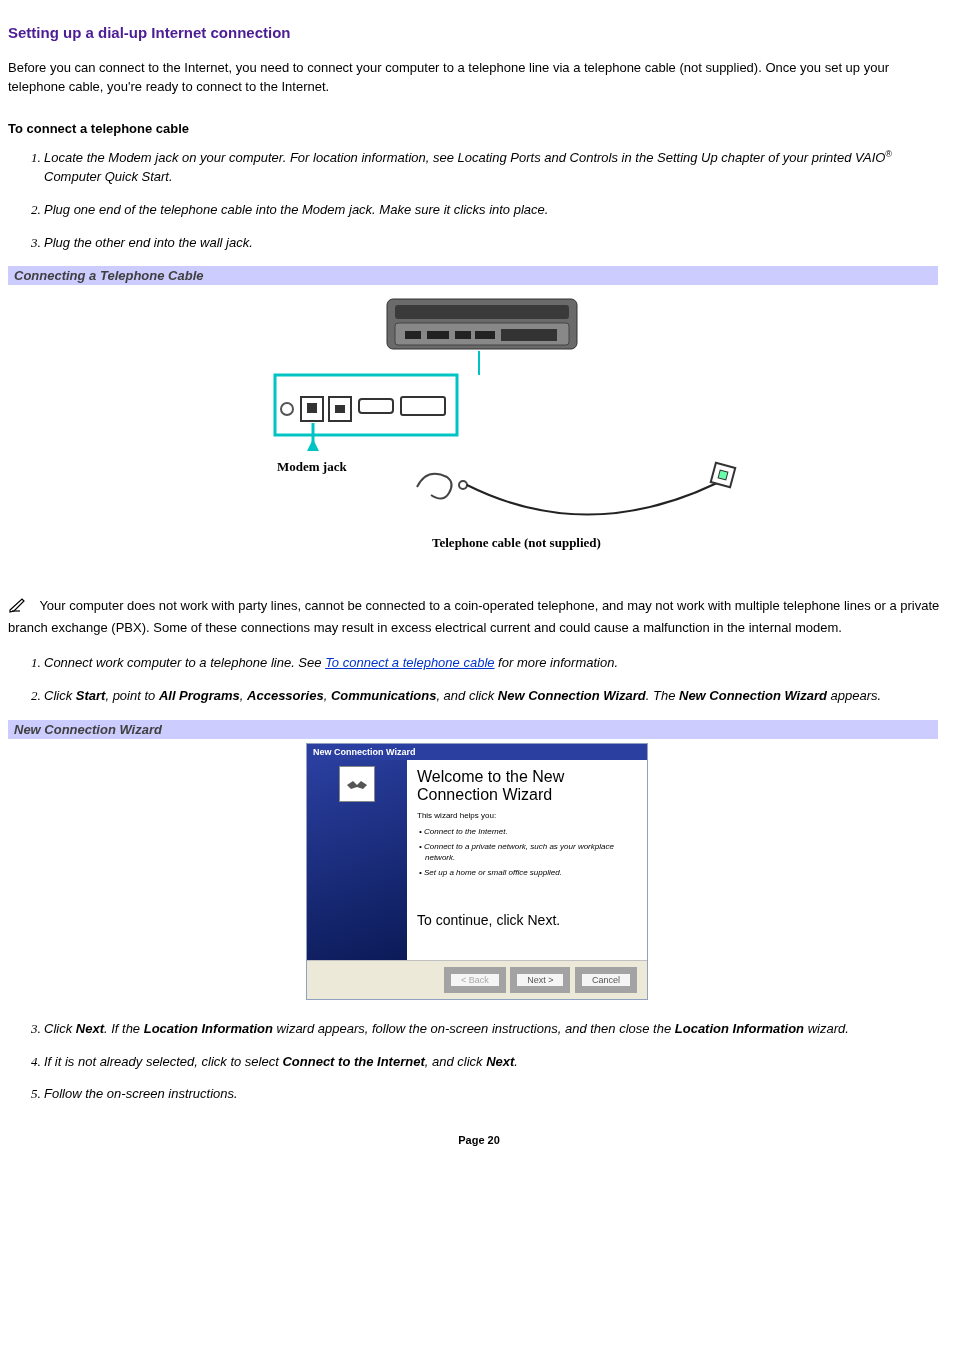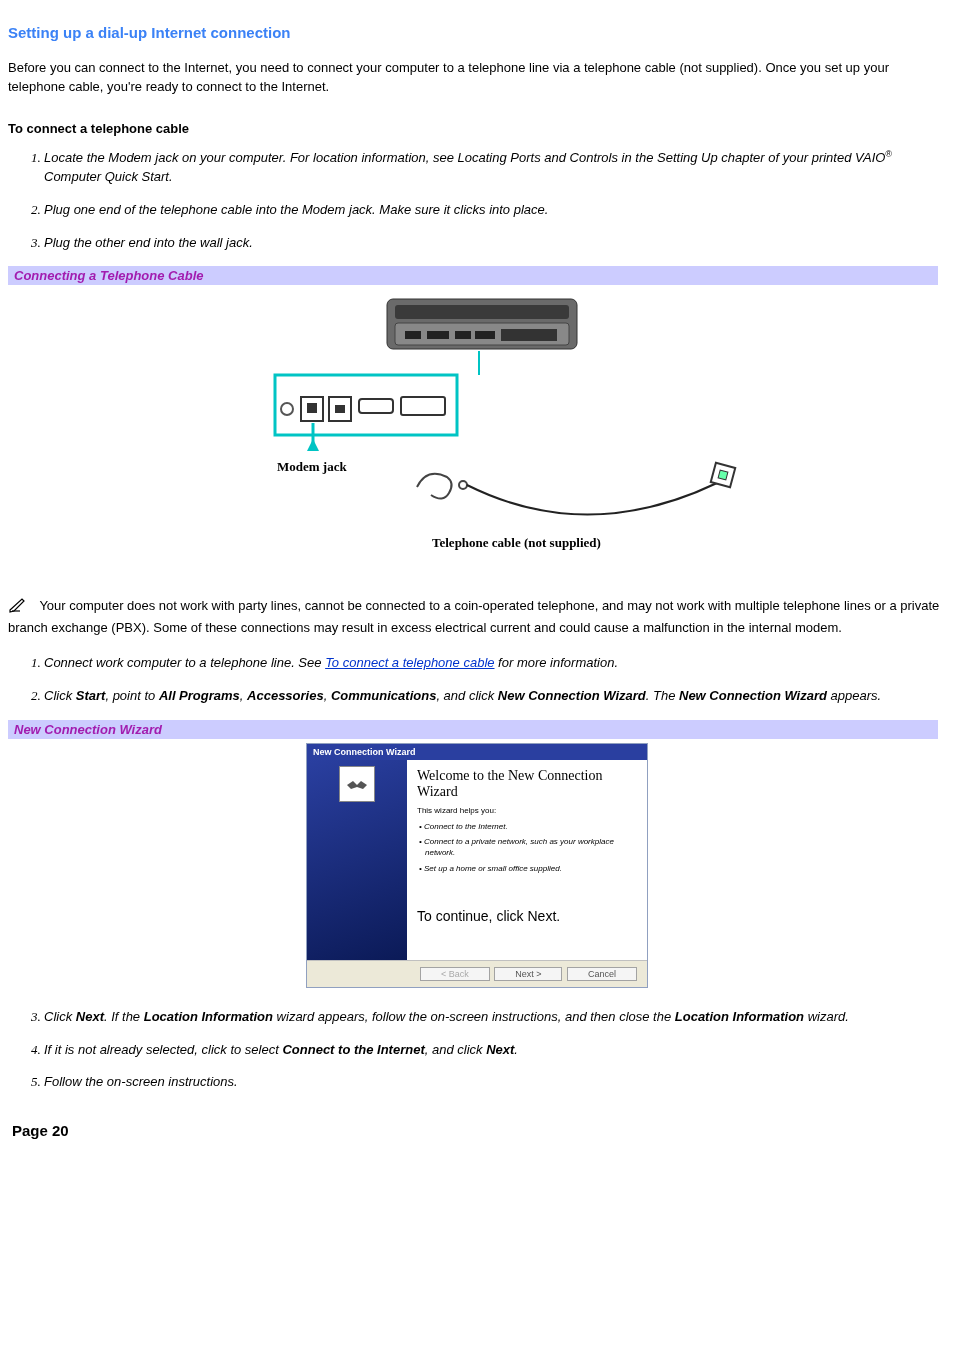--- a/index.html
+++ b/index.html
@@ -8,21 +8,21 @@
     background: #ffffff;
     font-family: Verdana, Arial, sans-serif;
     font-size: 13px;
     color: #000000;
     width: 954px;
   }
   .page {
     padding: 24px 8px 8px 8px;
   }
   h2.section-title {
-    color: #3b82f6;
+    color: #4c1d95;
     font-size: 15px;
     font-weight: bold;
     margin: 0 0 18px 0;
   }
   p {
     margin: 0 0 16px 0;
     line-height: 1.45;
   }
   .sub-heading {
     font-weight: bold;
@@ -38,21 +38,21 @@
     margin-bottom: 14px;
     line-height: 1.45;
     font-style: italic;
   }
   ol li::marker {
     font-family: "Times New Roman", serif;
     font-size: 13px;
   }
   .caption-bar {
     background: #ccccff;
-    color: #a21caf;
+    color: #404040;
     font-style: italic;
     font-weight: bold;
     font-size: 13px;
     padding: 2px 6px;
     margin: 4px 8px 4px 0;
   }
   .figure-wrap {
     text-align: left;
     margin: 0 0 20px 0;
   }
@@ -68,23 +68,23 @@
     display: inline-block;
     vertical-align: -3px;
     margin-right: 8px;
   }
   a.inline-link {
     color: #0033cc;
     text-decoration: underline;
   }
   .li-text .bold { font-weight: bold; }
   .page-number {
-    text-align: left;
-    font-weight: bold;
-    font-size: 15px;
+    text-align: center;
+    font-weight: bold;
+    font-size: 11px;
     padding: 8px 8px 8px 12px;
   }
   .reg {
     font-size: 9px;
     vertical-align: super;
   }
   
   .wizard-box {
     width: 340px;
     border: 1px solid #90a0c0;
@@ -119,22 +119,22 @@
     margin: 6px auto 0 auto;
     display: flex;
     align-items: center;
     justify-content: center;
   }
   .wizard-right {
     flex: 1;
     padding: 8px 10px 6px 10px;
   }
   .wizard-h {
-    font-family: Liberation Serif, serif;
-    font-size: 14px;
+    font-family: Liberation Sans, sans-serif;
+    font-size: 16px;
     line-height: 1.15;
     margin-bottom: 6px;
   }
   .wizard-sub {
     font-size: 8px;
     margin-bottom: 6px;
   }
   .wizard-bullet {
     font-size: 8px;
     line-height: 1.4;
@@ -149,23 +149,23 @@
   }
   .wizard-buttons {
     background: #ece9d8;
     border-top: 1px solid #c0c0c0;
     padding: 6px 10px;
     text-align: right;
   }
   .wizard-buttons .wbtn {
     display: inline-block;
     font-size: 9px;
-    border: 1px solid #a3a3a3;
+    border: 7px solid #a3a3a3;
     background: #f5f5f5;
-    padding: 1px 20px;
+    padding: 1px 10px;
     margin-left: 2px;
     color: #555;
   }
   .wizard-buttons .wbtn.dis { color: #aaa; }
 </style>
 </head>
 <body>
 
 <div class="page">
 

